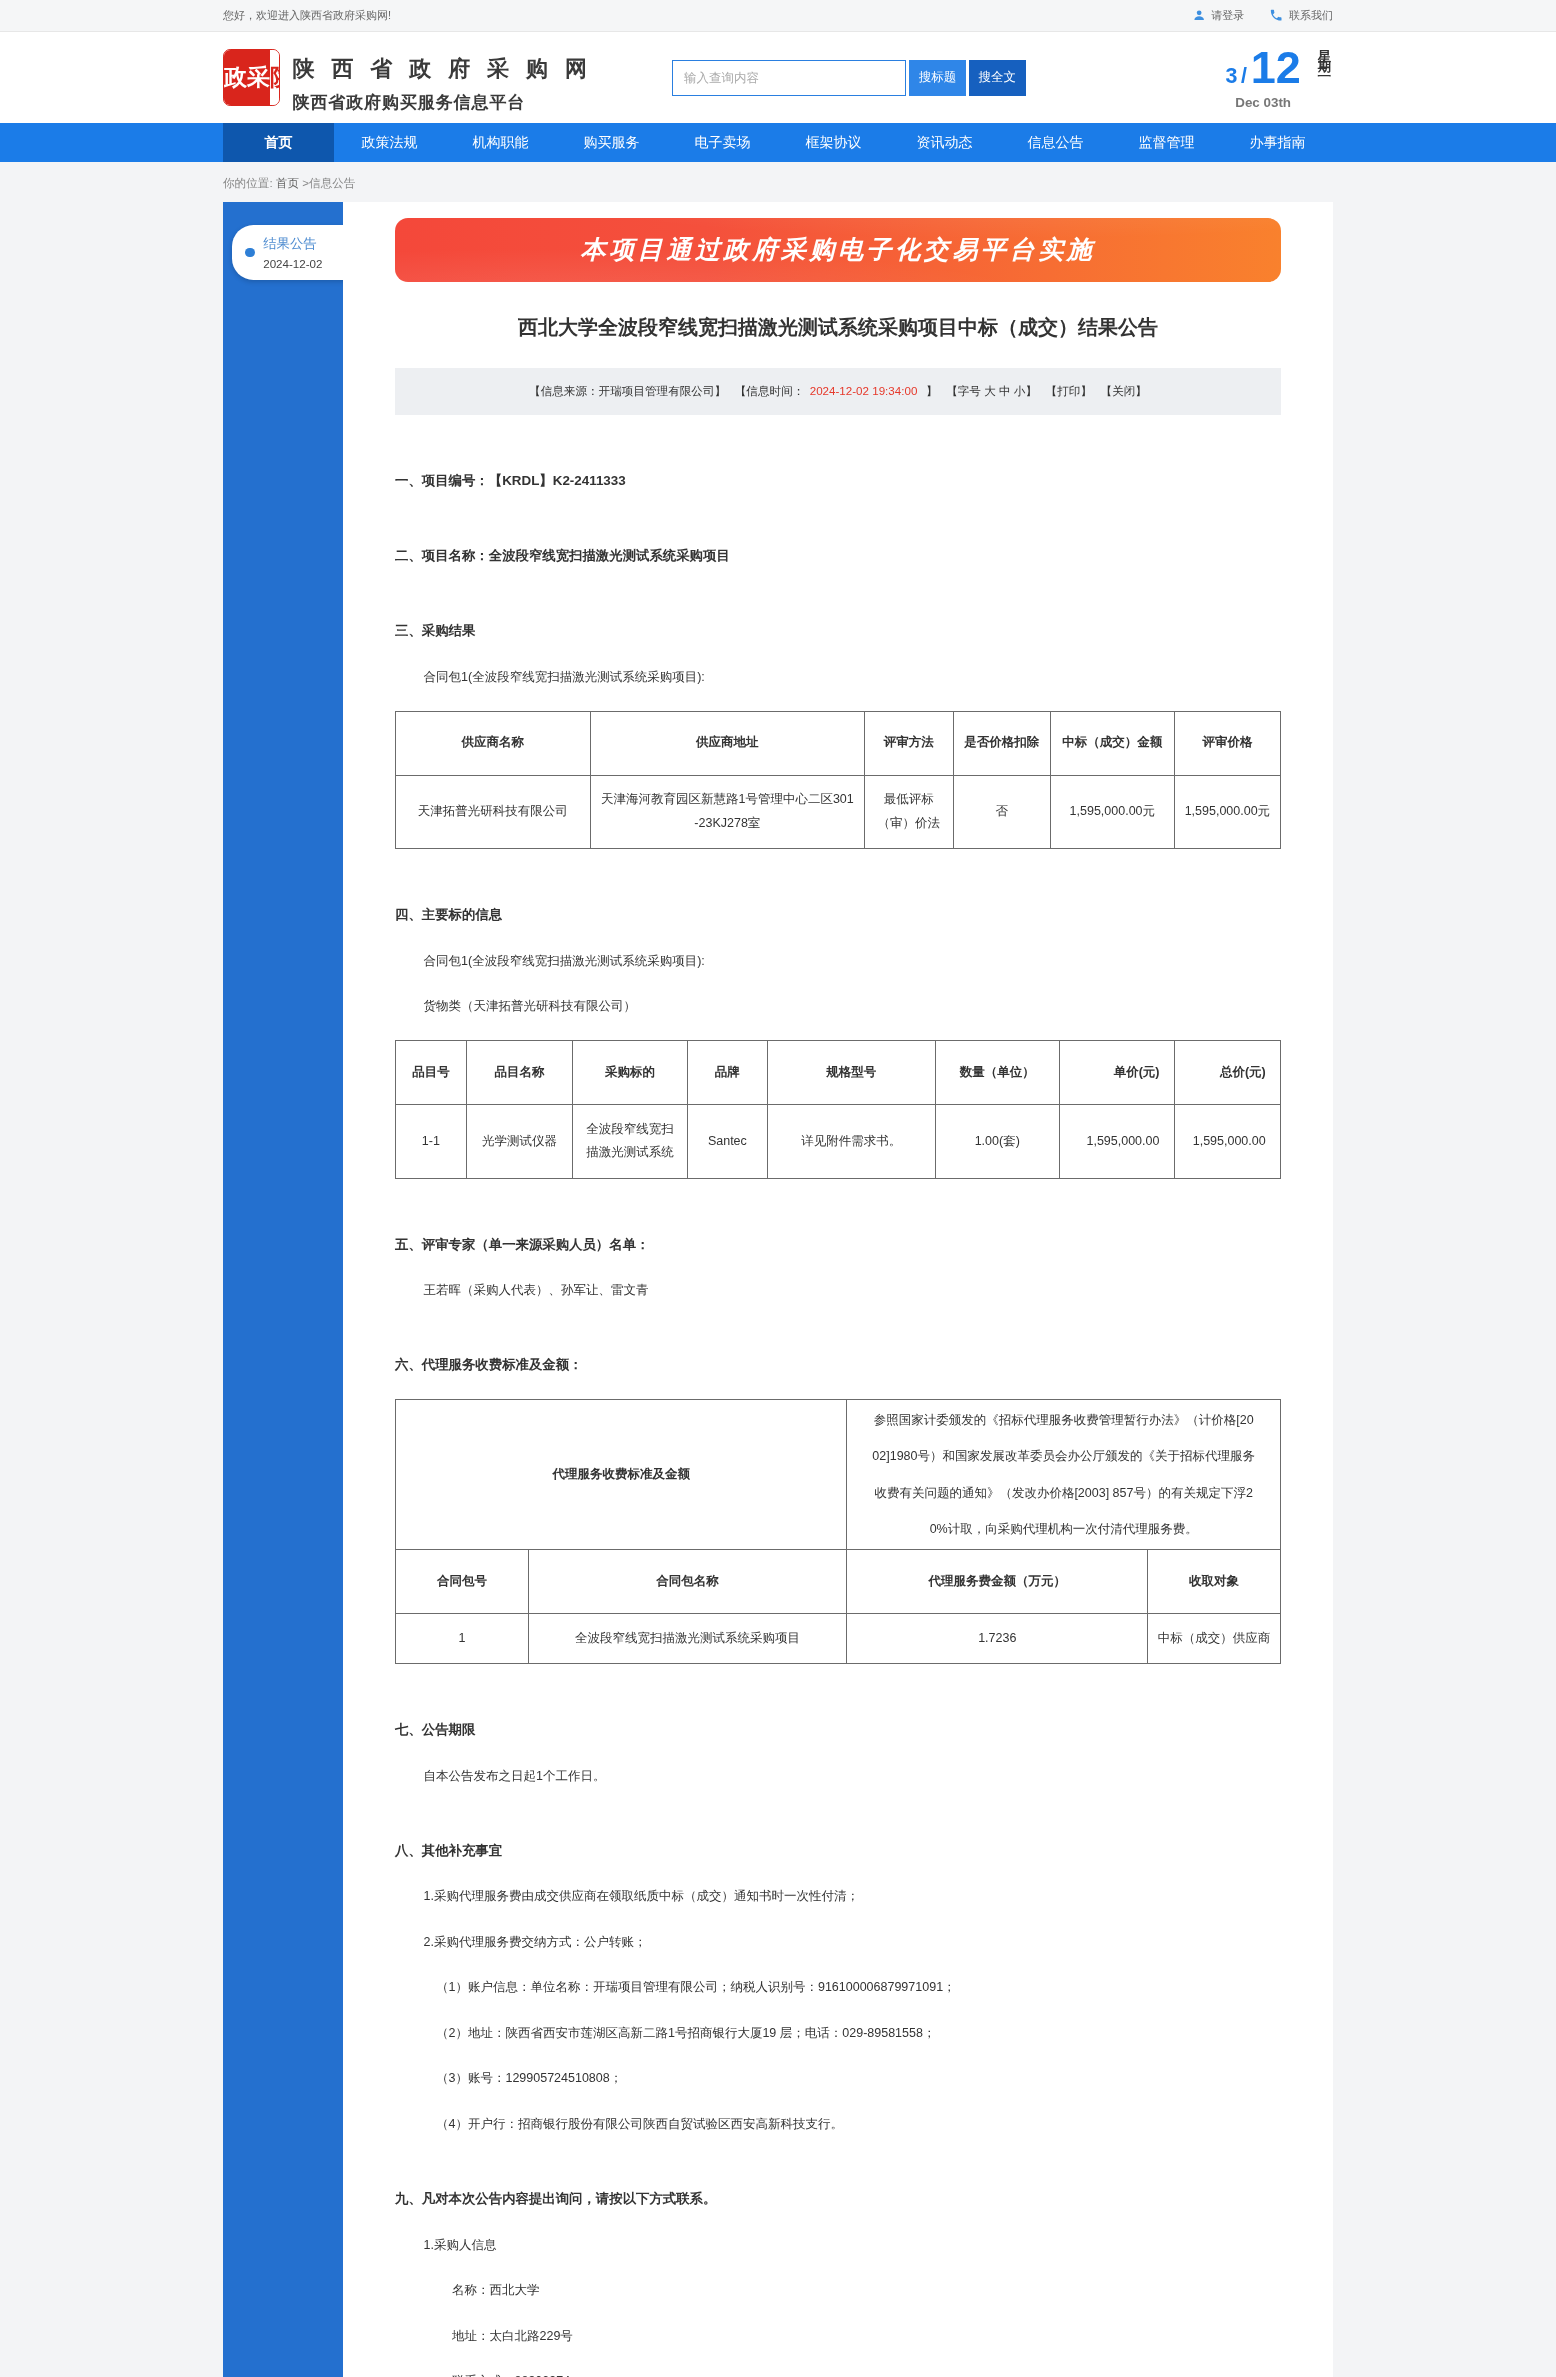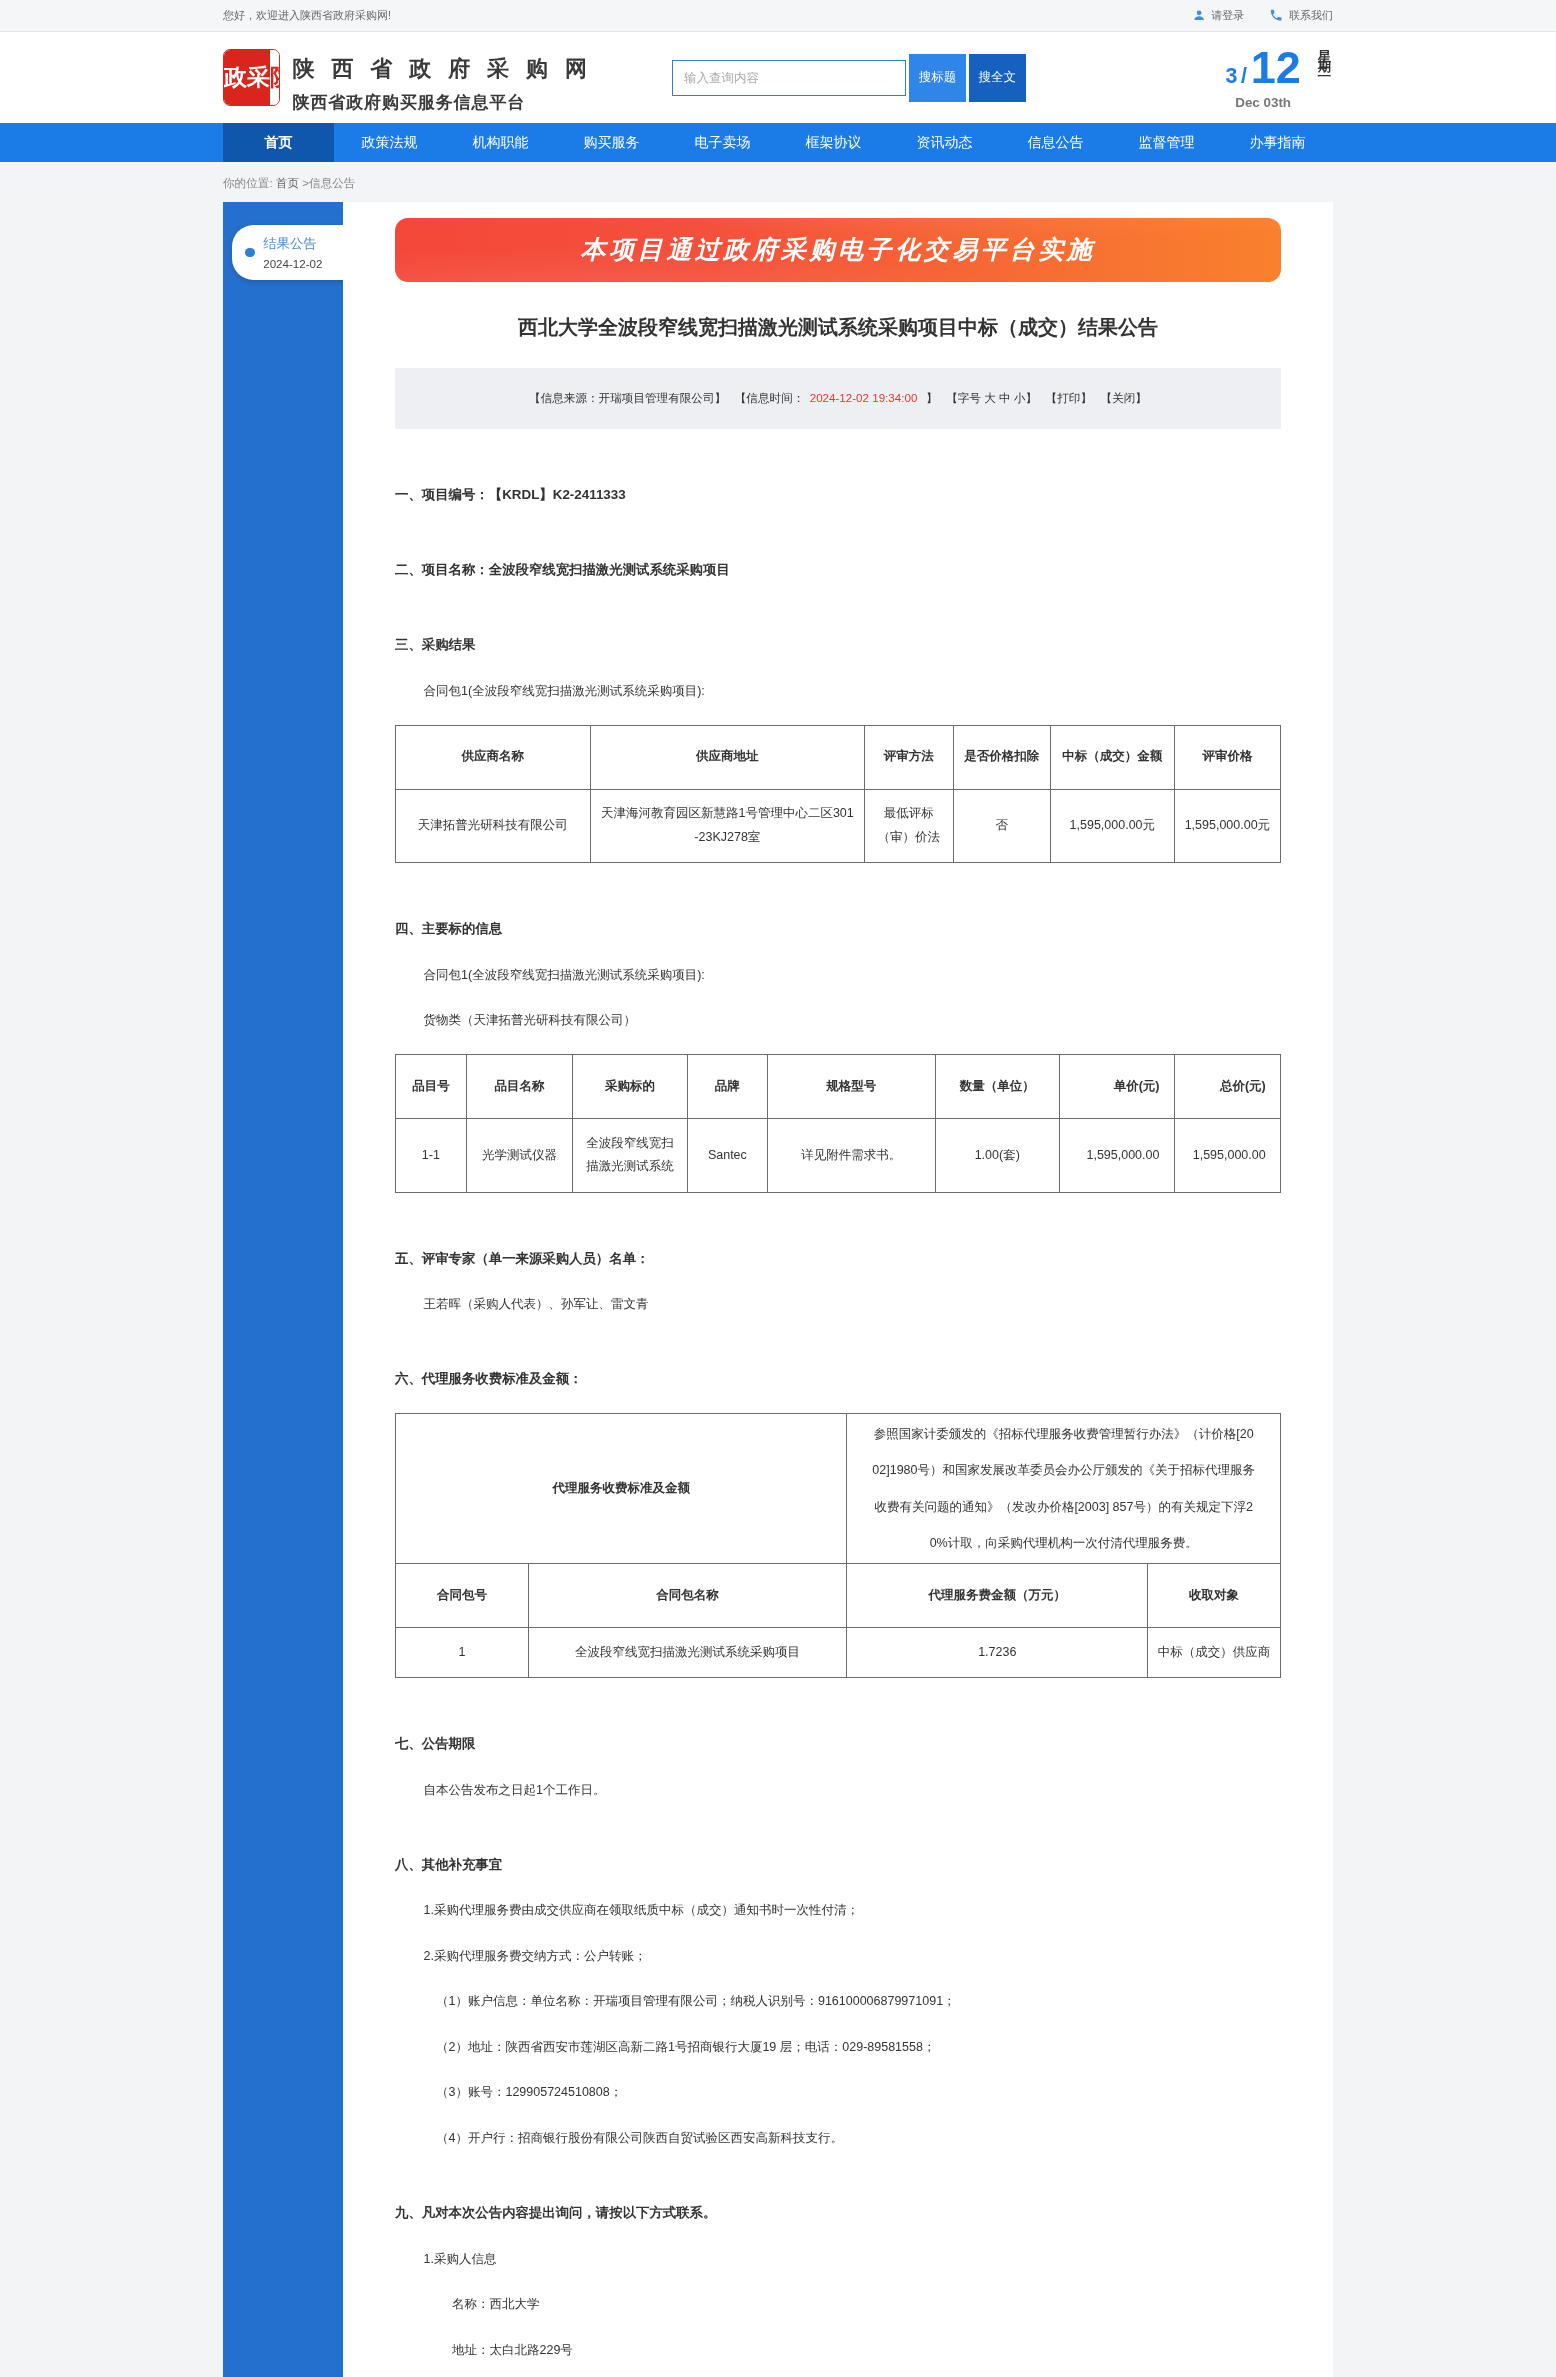--- a/index.html
+++ b/index.html
@@ -25,21 +25,21 @@
           display: grid; grid-template-columns: 1fr 1fr; grid-auto-flow: column; flex: none; }
   .logo span { display: flex; align-items: center; justify-content: center; font-size: 23px; font-weight: bold; }
   .logo .r { background: #d9251c; color: #fff; }
   .logo .w { background: #fff; color: #d9251c; }
   .titles { margin-left: 12.5px; margin-top: 13px; }
   .site-title { font-size: 22px; font-weight: bold; color: #3a3a3a; letter-spacing: 5.4px; }
   .site-sub { font-size: 17px; font-weight: bold; color: #3a3a3a; margin-top: 7.1px; letter-spacing: 0.9px; }
   .search { display: flex; align-items: center; gap: 2.7px; margin-left: 80px; }
   .search input { width: 234px; height: 36px; border: 1.8px solid #2a7fe0; padding: 0 10.7px; font-size: 12.5px; outline: none; color: #333; }
   .search input::placeholder { color: #aaa; }
-  .search .btn { height: 48px; padding: 0 9.8px; border: none; color: #fff; font-size: 12.5px; cursor: pointer; }
+  .search .btn { height: 36px; padding: 0 9.8px; border: none; color: #fff; font-size: 12.5px; cursor: pointer; }
   .btn-title { background: #2f86e8; }
   .btn-full  { background: #1660bf; }
   .date-block { margin-left: auto; display: flex; align-items: center; gap: 14.3px; }
   .date-num { text-align: center; }
   .date-frac { display: flex; align-items: baseline; color: #1b7ce8; font-weight: bold; }
   .date-frac .m { font-size: 21.4px; }
   .date-frac .sl { font-size: 21.4px; margin: 0 3.6px; }
   .date-frac .d { font-size: 45px; line-height: 1; }
   .date-en { font-size: 13.4px; font-weight: bold; color: #777; margin-top: 5.4px; }
   .weekday { writing-mode: vertical-lr; letter-spacing: 9px; font-size: 13.4px; font-weight: bold; color: #333; height: 77px; }
@@ -67,21 +67,21 @@
 
   .content { flex: 1; background: #fff; padding: 16px 52px 41px; }
 
   .banner { height: 64px; border-radius: 13px; display: flex; align-items: center; justify-content: center;
             background:
               radial-gradient(120% 160% at 18% 120%, rgba(255,255,255,.10) 0%, rgba(255,255,255,0) 45%),
               radial-gradient(120% 160% at 70% -40%, rgba(255,255,255,.10) 0%, rgba(255,255,255,0) 45%),
               linear-gradient(90deg, #f4483a 0%, #f4503c 35%, #f9812d 100%);
             color: #fff; font-size: 25px; font-weight: bold; font-style: italic; letter-spacing: 3.6px; }
   .doc-title { text-align: center; font-size: 20px; font-weight: bold; color: #333; margin: 32px 0 27px; }
-  .meta { background: #edeff2; text-align: center; font-size: 11.6px; color: #333; padding: 23px 0; }
+  .meta { background: #edeff2; text-align: center; font-size: 11.6px; color: #333; padding: 16px 0; }
   .meta span { margin: 0 2.7px; }
   .meta .red { color: #e6392b; }
   .meta .clickable { cursor: pointer; }
 
   .sec { font-size: 13.4px; font-weight: bold; color: #333; margin-top: 57px; }
   .p1 { margin: 28.6px 0 0 28.6px; font-size: 12.5px; }
   .p2 { margin: 28.6px 0 0 41px; font-size: 12.5px; }
   .p3 { margin: 28.6px 0 0 57px; font-size: 12.5px; }
 
   table.tbl { width: 100%; border-collapse: collapse; margin-top: 25px; table-layout: fixed; }

